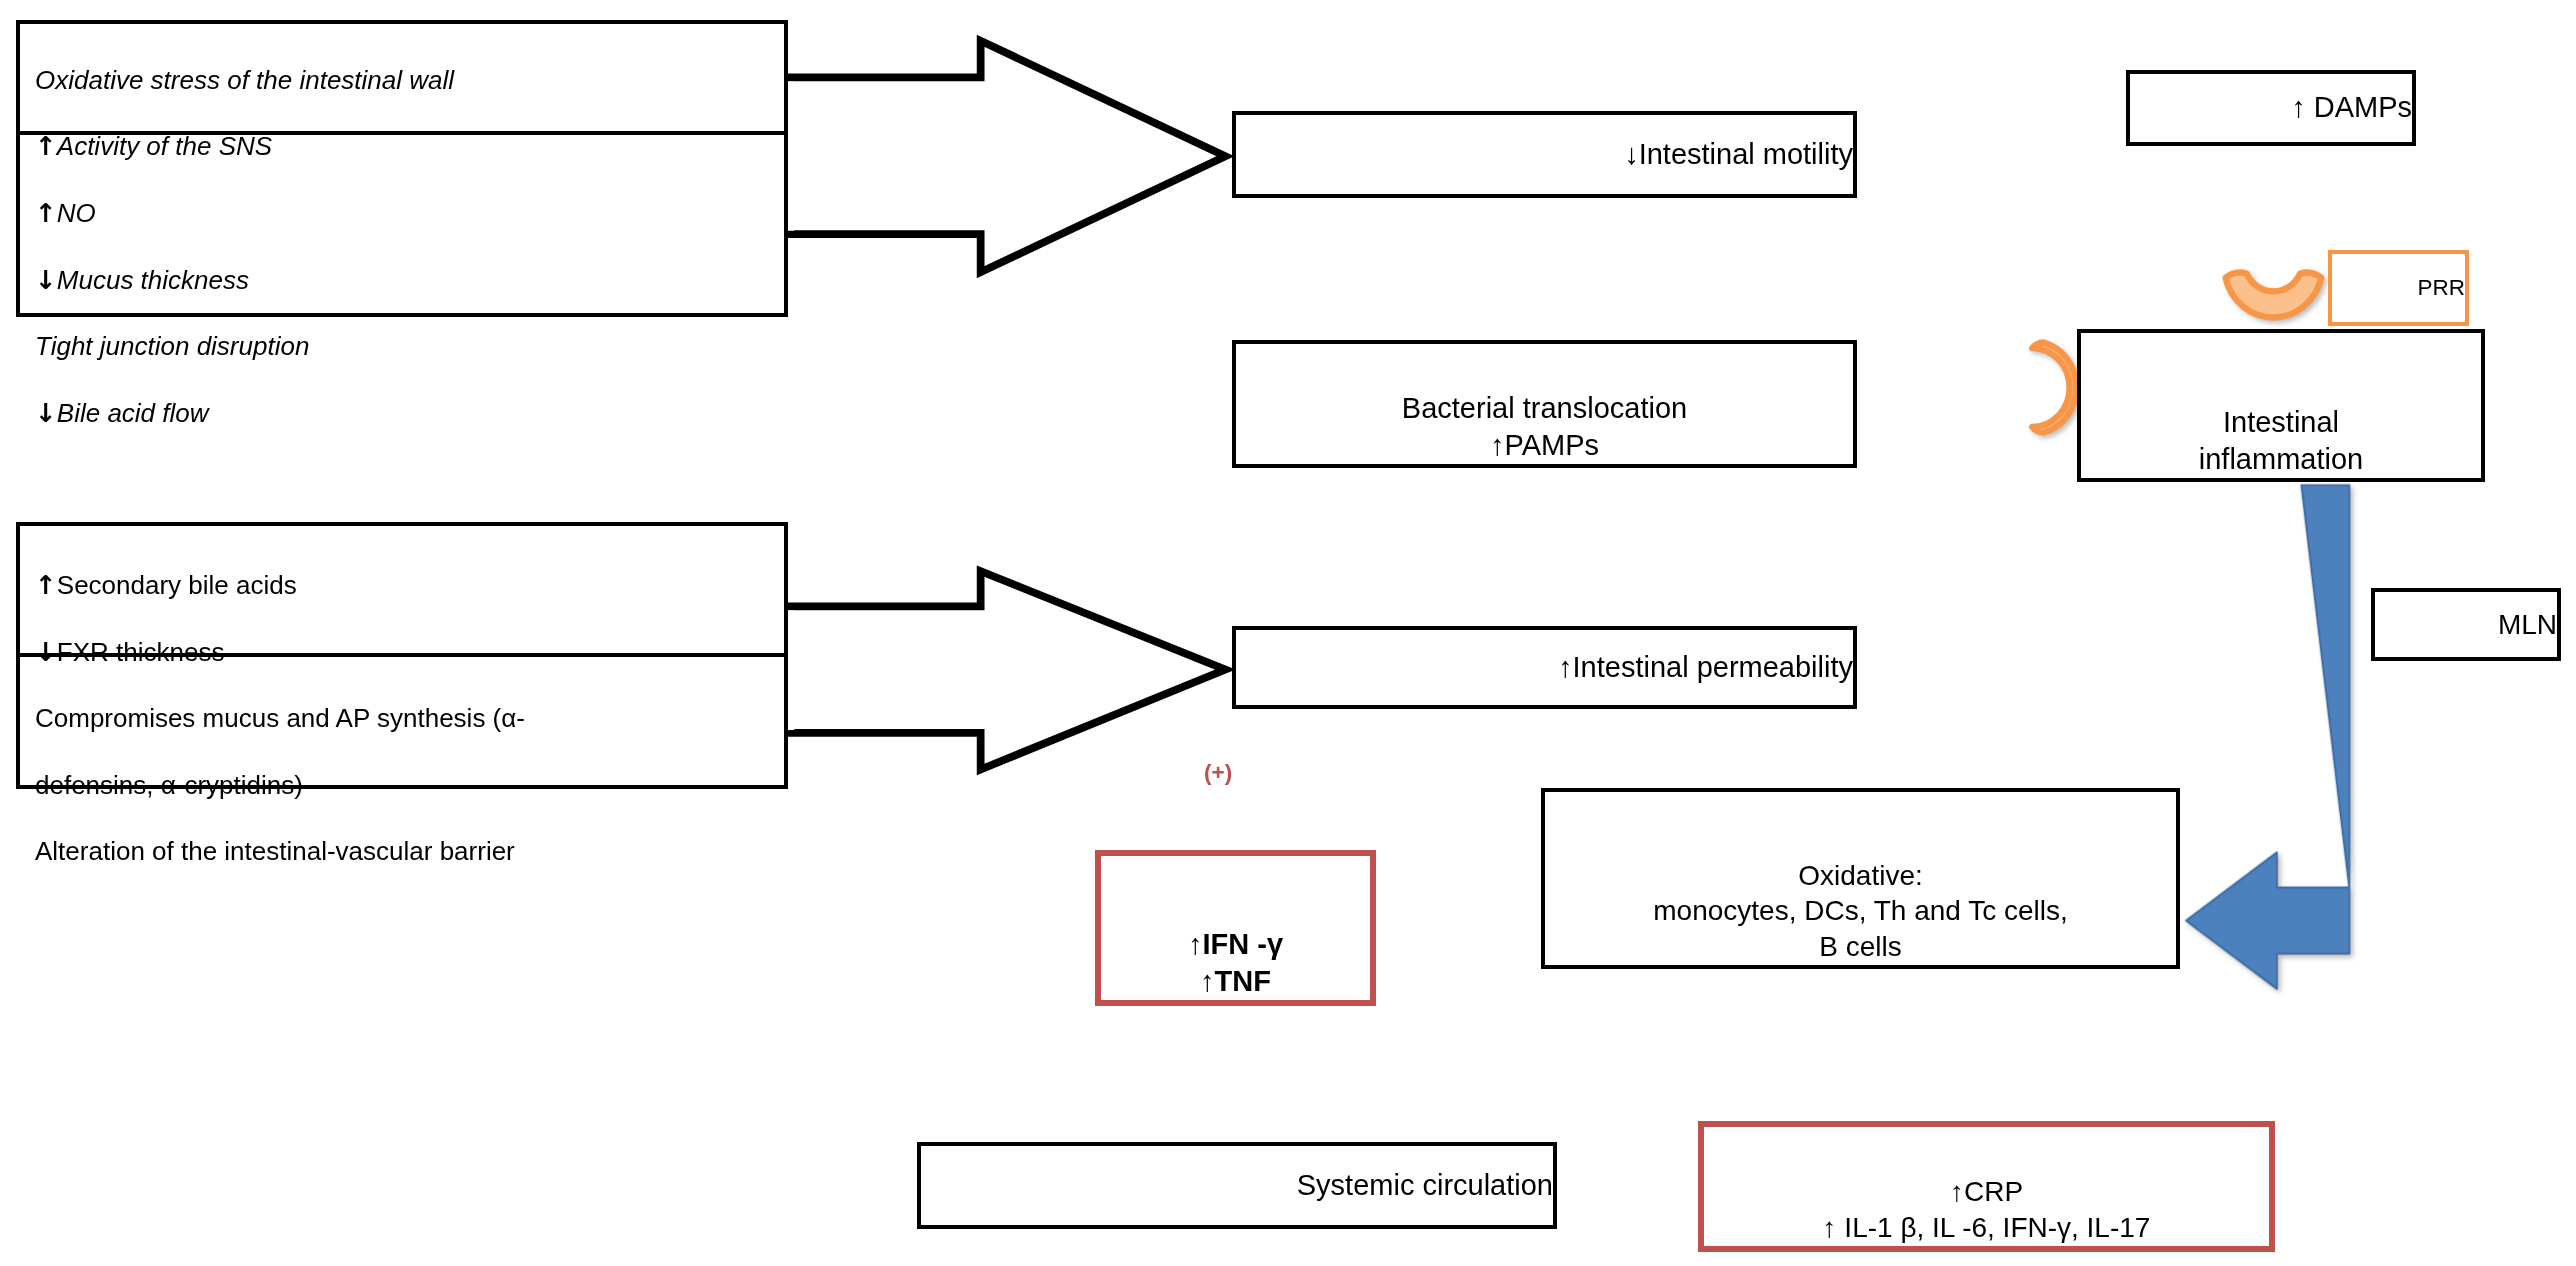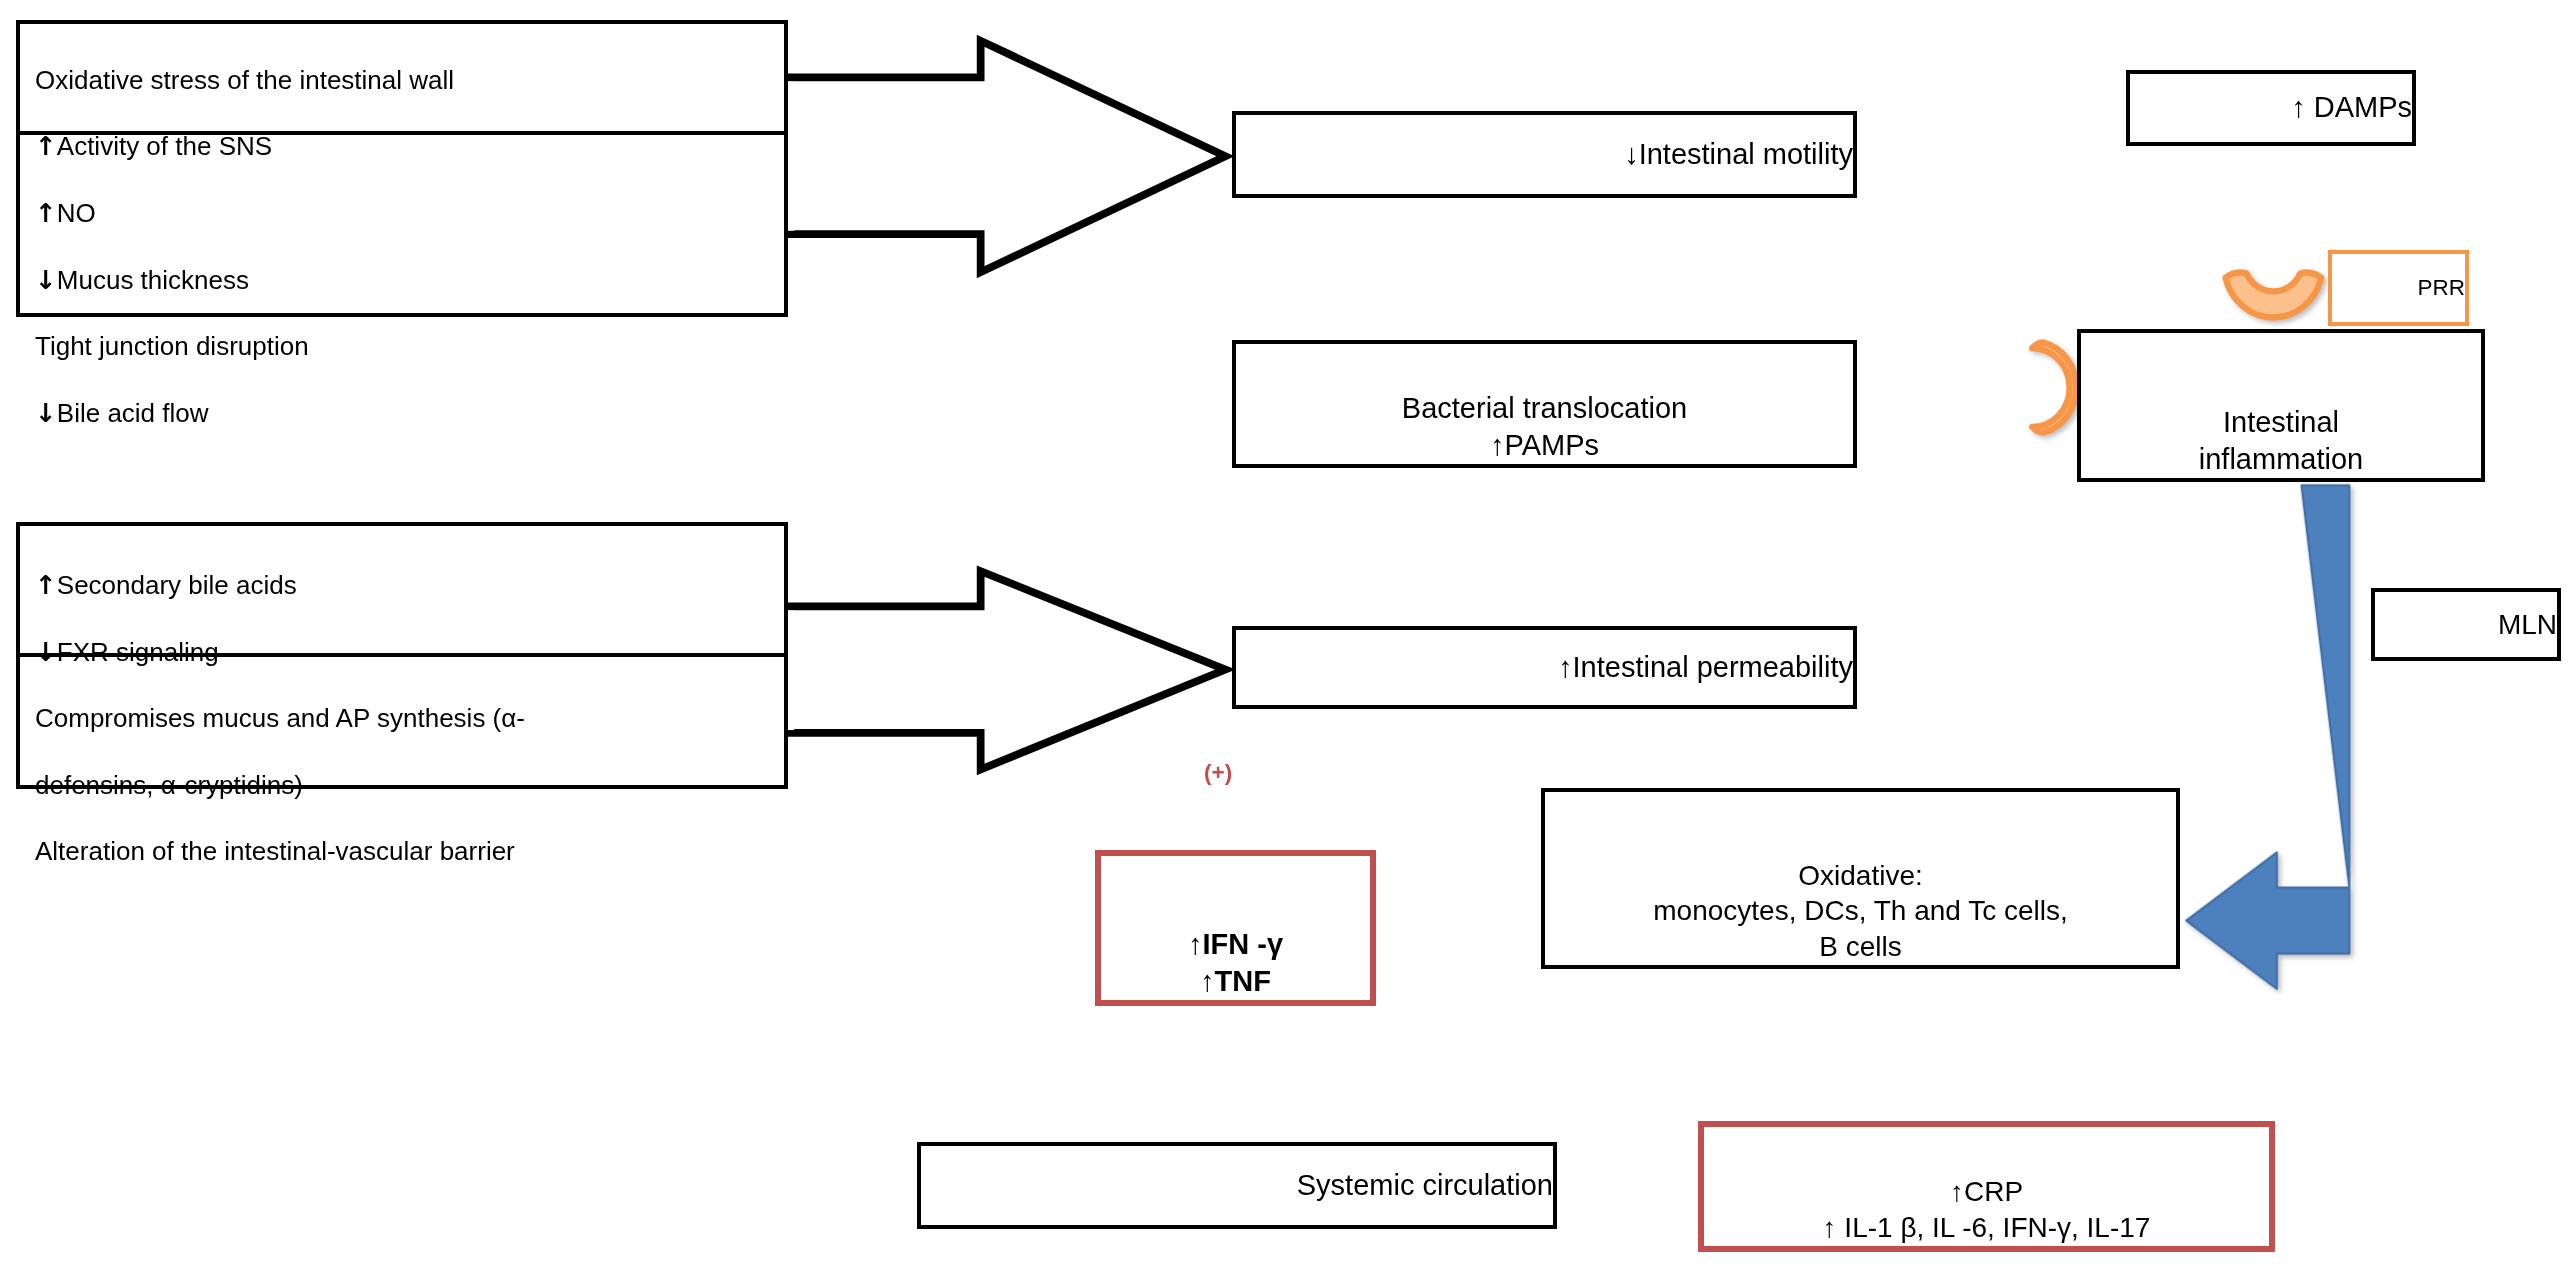--- a/index.html
+++ b/index.html
@@ -90,36 +90,36 @@
 
     <line x1="2644" y1="1400" x2="2644" y2="1580" stroke="#4E81BD" stroke-width="13" marker-end="url(#bluehead)" filter="url(#sdw)"></line>
 
     <line x1="1758" y1="1432" x2="1758" y2="1618" stroke="#4E81BD" stroke-width="13" marker-end="url(#bluehead)" filter="url(#sdw)"></line>
 
     <line x1="2395" y1="1686" x2="2215" y2="1686" stroke="#4E81BD" stroke-width="13" marker-end="url(#bluehead)" filter="url(#sdw)"></line>
 
     <line x1="1806" y1="1126" x2="1806" y2="1012" stroke="#C0504D" stroke-width="12" stroke-dasharray="30,22" marker-end="url(#redhead)" filter="url(#sdw)"></line>
   </svg>
 
-  <div class="box listbox" style="left:15.5px;top:19.7px;width:772px;height:115px;font-size:0px;padding-top:7px;">
+  <div class="box listbox" style="left:15.5px;top:19.7px;width:772px;height:115px;font-size:0px;padding-top:7px;font-style:italic;">
     <div style="width:100%;font-size:26px;">
       <div class="txt"><span class="arrowglyph"></span><span>Oxidative stress of the intestinal wall</span></div>
       <div class="txt"><span class="arrowglyph">↑</span><span>Activity of the SNS</span></div>
       <div class="txt"><span class="arrowglyph">↑</span><span>NO</span></div>
       <div class="txt"><span class="arrowglyph">↓</span><span>Mucus thickness</span></div>
       <div class="txt"><span class="arrowglyph"></span><span>Tight junction disruption</span></div>
       <div class="txt"><span class="arrowglyph">↓</span><span>Bile acid flow</span></div>
     </div>
   </div>
   <div class="box" style="left:15.5px;top:19.7px;width:772px;height:297px;background:transparent;pointer-events:none;"></div>
 
   <div class="box listbox" style="left:15.5px;top:522px;width:772px;height:135px;font-size:0px;padding-top:9.8px;">
     <div style="width:100%;font-size:26px;">
       <div class="txt"><span class="arrowglyph">↑</span><span>Secondary bile acids</span></div>
-      <div class="txt"><span class="arrowglyph">↓</span><span>FXR signaling</span></div>
+      <div class="txt"><span class="arrowglyph">↓</span><span>FXR thickness</span></div>
       <div class="txt"><span>Compromises mucus and AP synthesis (α-</span></div>
       <div class="txt"><span>defensins, α-cryptidins)</span></div>
       <div class="txt"><span>Alteration of the intestinal-vascular barrier</span></div>
     </div>
   </div>
   <div class="box" style="left:15.5px;top:522px;width:772px;height:267px;background:transparent;pointer-events:none;"></div>
 
   <div class="box" style="left:1232px;top:111px;width:625px;height:87px;font-size:29px;">
     <span>↓Intestinal motility</span>
   </div>

